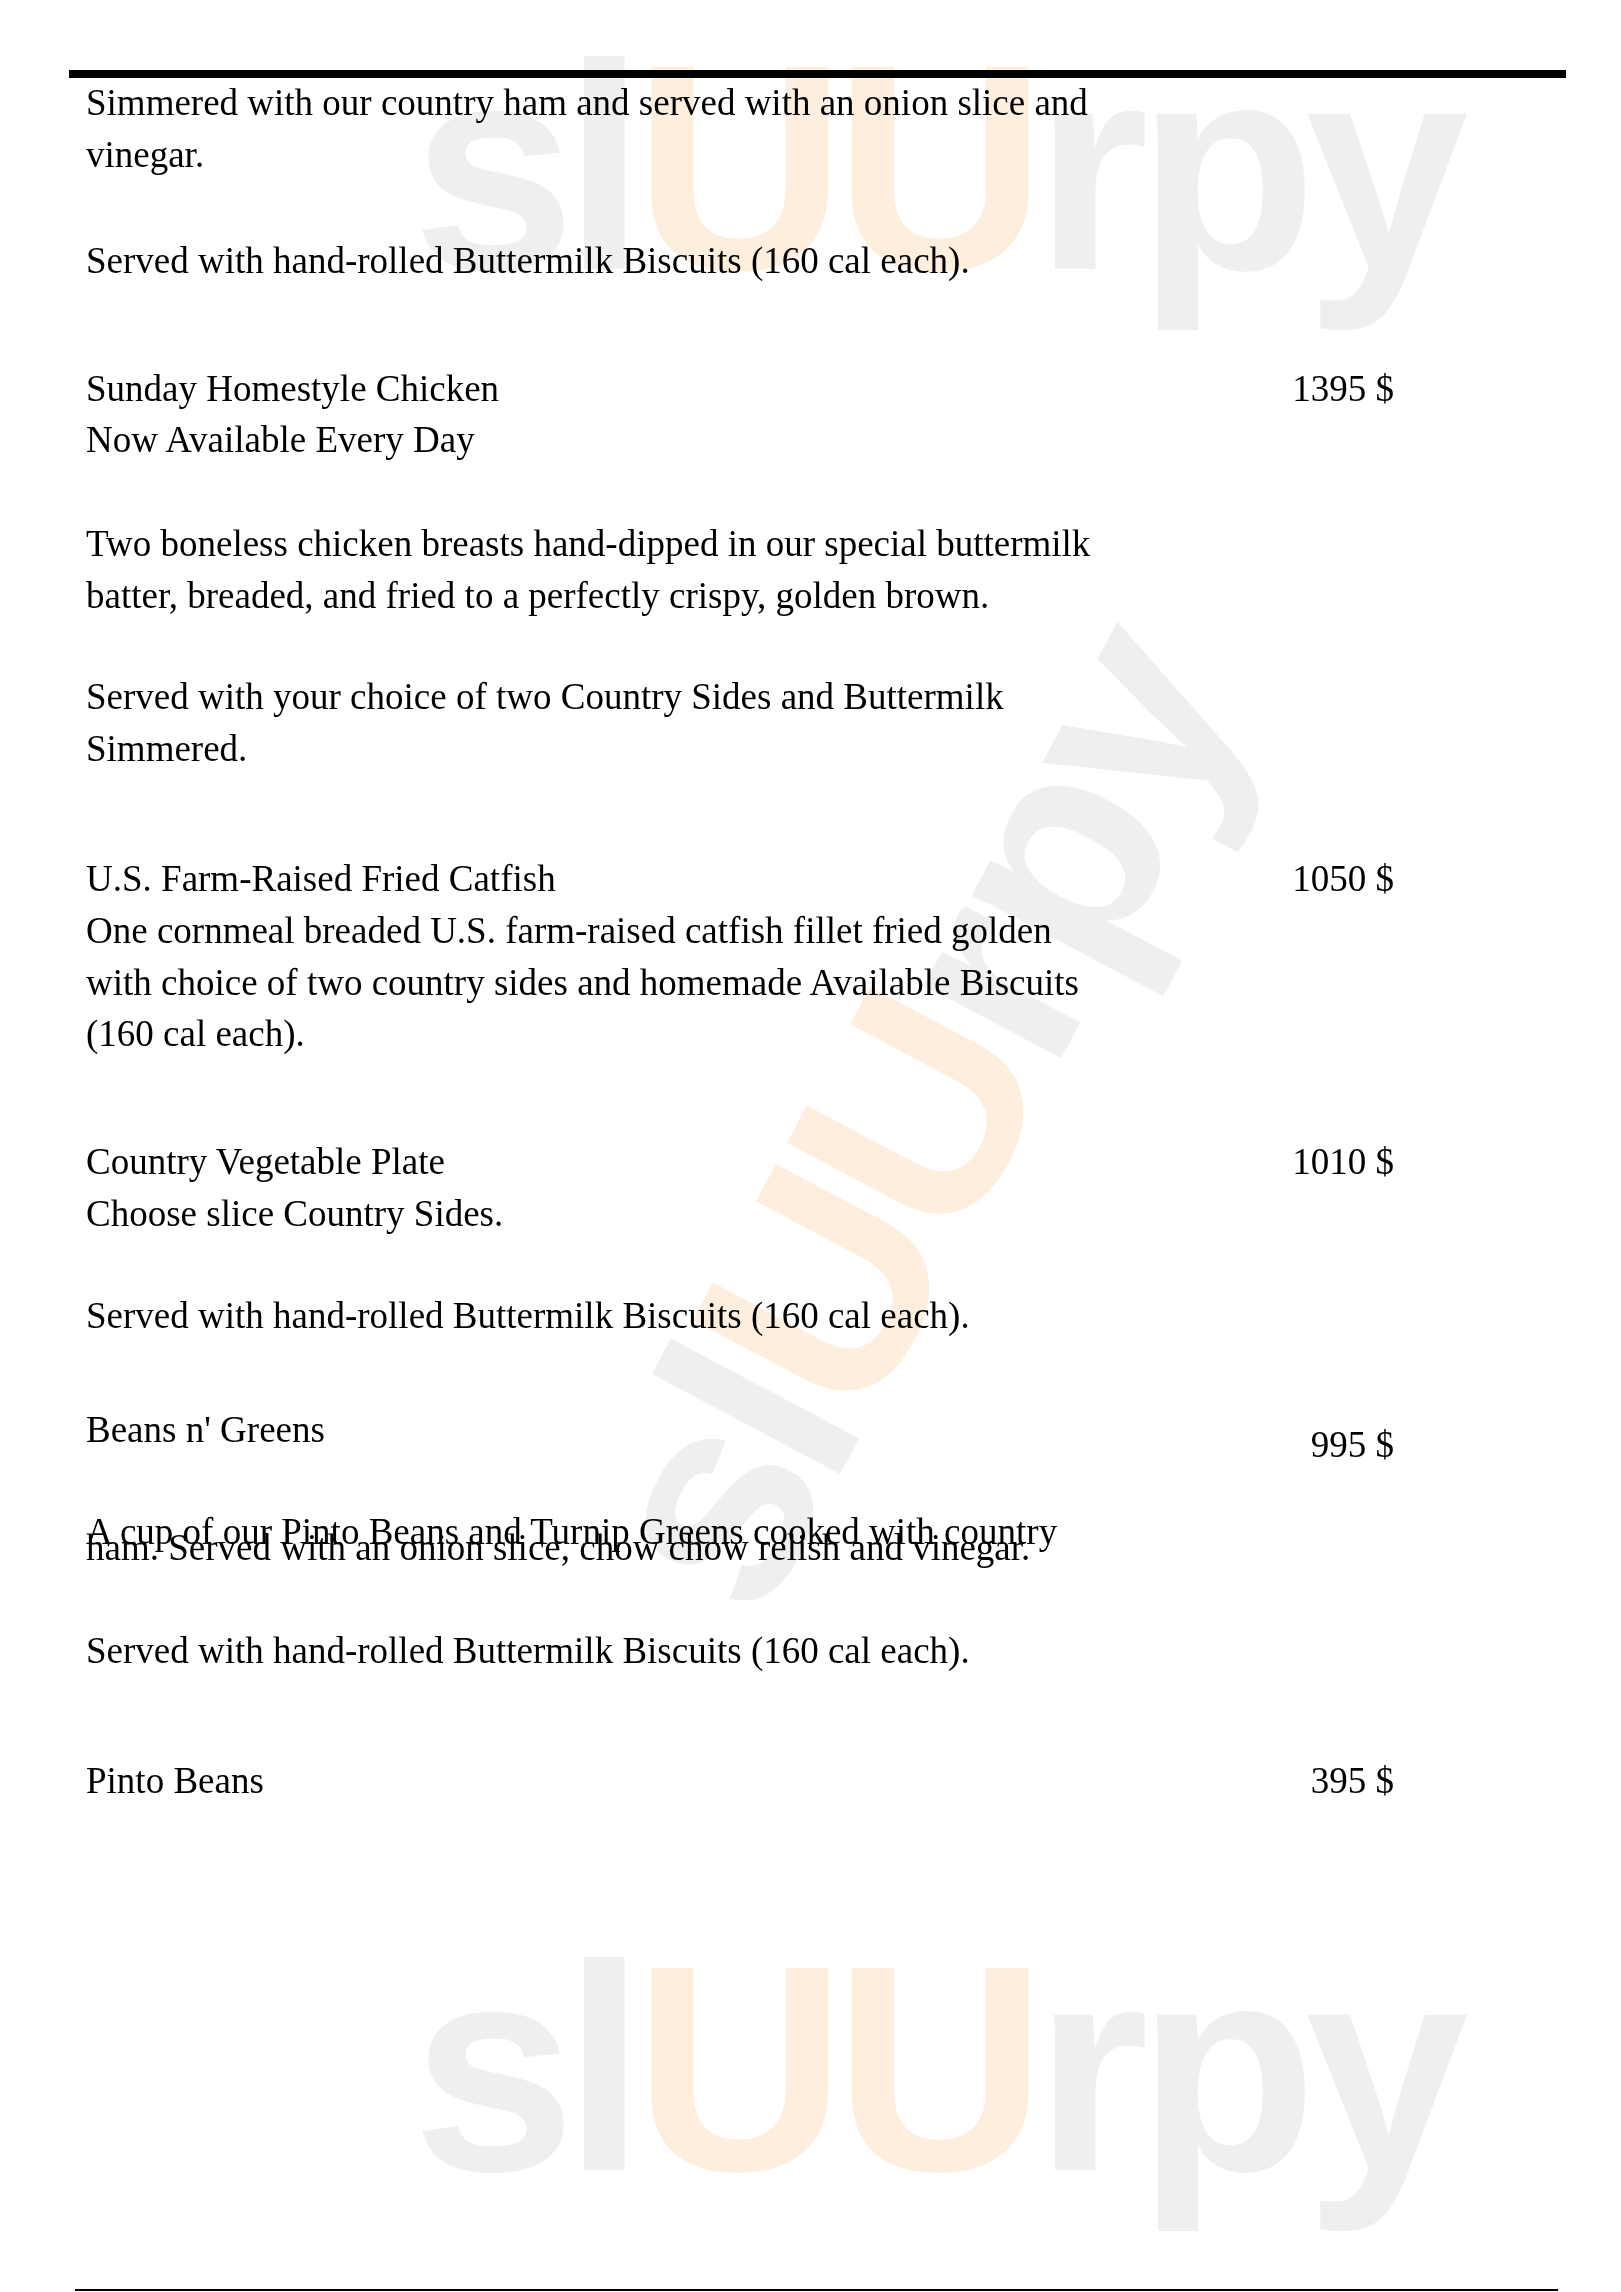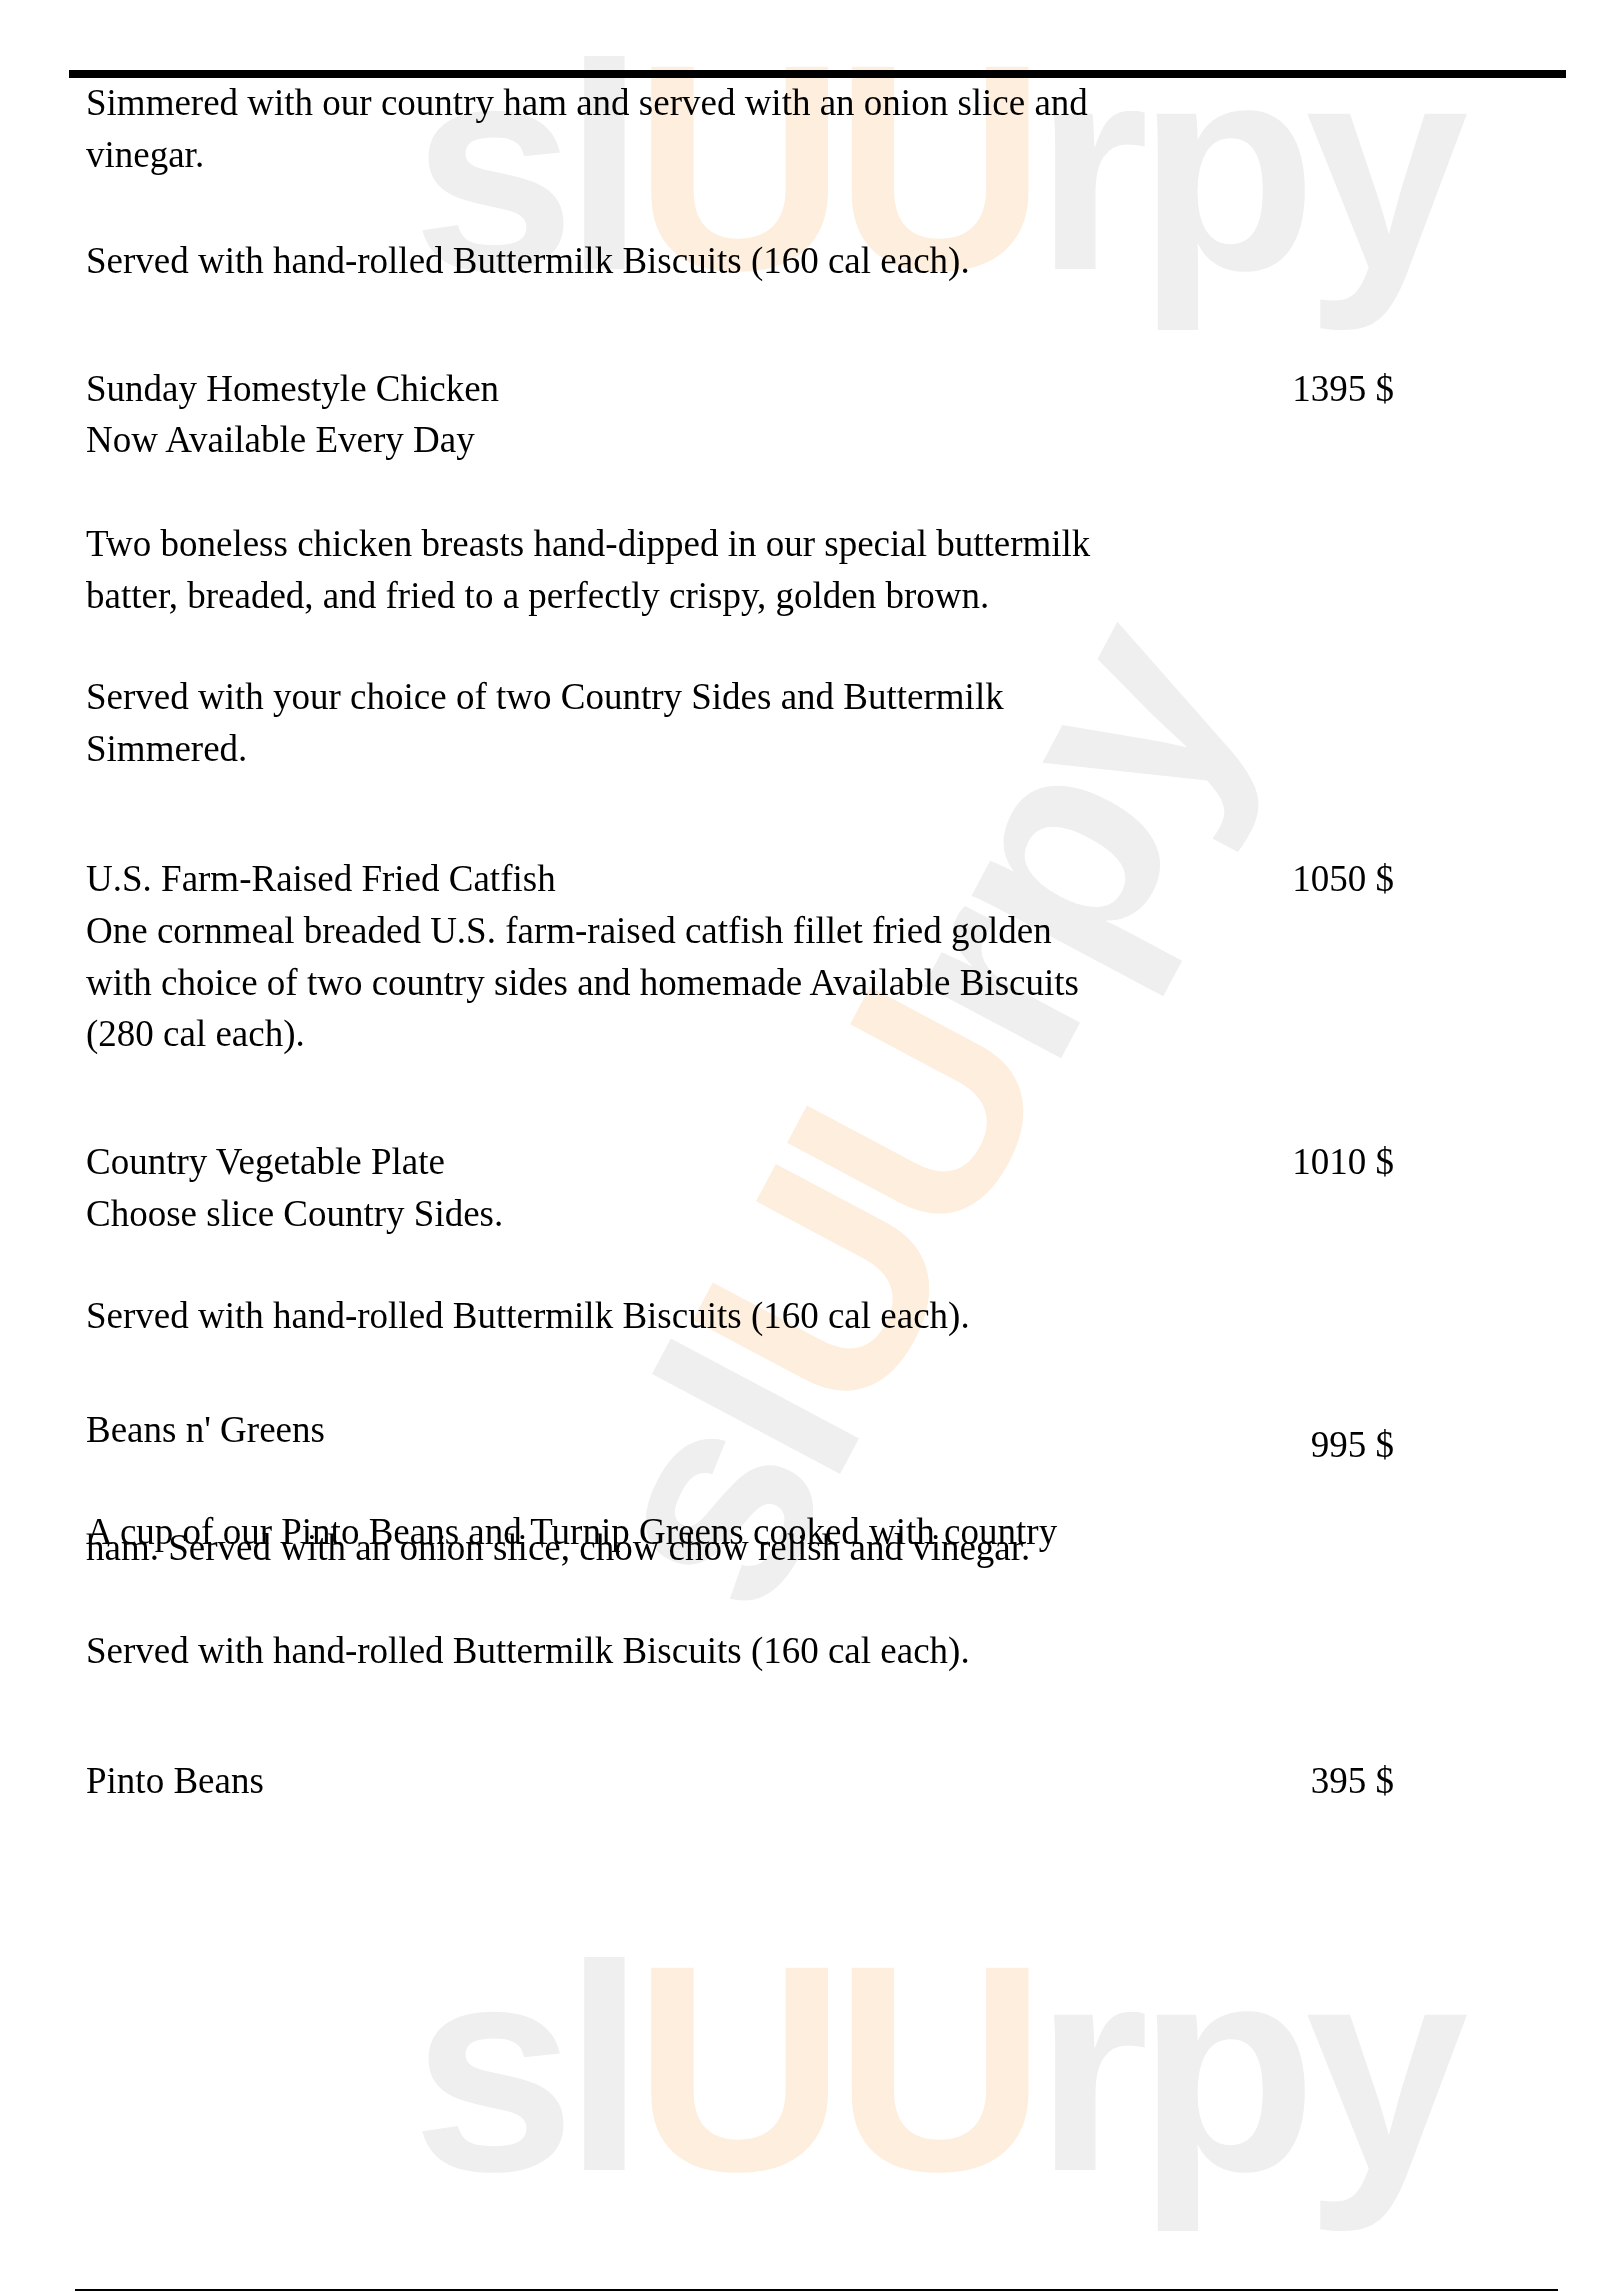--- a/index.html
+++ b/index.html
@@ -40,21 +40,21 @@
   <div class="line" style="top:570px">batter, breaded, and fried to a perfectly crispy, golden brown.</div>
   <div class="line" style="top:671px">Served with your choice of two Country Sides and Buttermilk</div>
   <div class="line" style="top:723px">Simmered.</div>
 </div>
 
 <div>
   <div class="line" style="top:853px">U.S. Farm-Raised Fried Catfish</div>
   <div class="price" style="top:853px">1050 $</div>
   <div class="line" style="top:905px">One cornmeal breaded U.S. farm-raised catfish fillet fried golden</div>
   <div class="line" style="top:957px">with choice of two country sides and homemade Available Biscuits</div>
-  <div class="line" style="top:1008px">(280 cal each).</div>
+  <div class="line" style="top:1008px">(160 cal each).</div>
 </div>
 
 <div>
   <div class="line" style="top:1136px">Country Vegetable Plate</div>
   <div class="price" style="top:1136px">1010 $</div>
   <div class="line" style="top:1188px">Choose slice Country Sides.</div>
   <div class="line" style="top:1290px">Served with hand-rolled Buttermilk Biscuits (160 cal each).</div>
 </div>
 
 <div>

